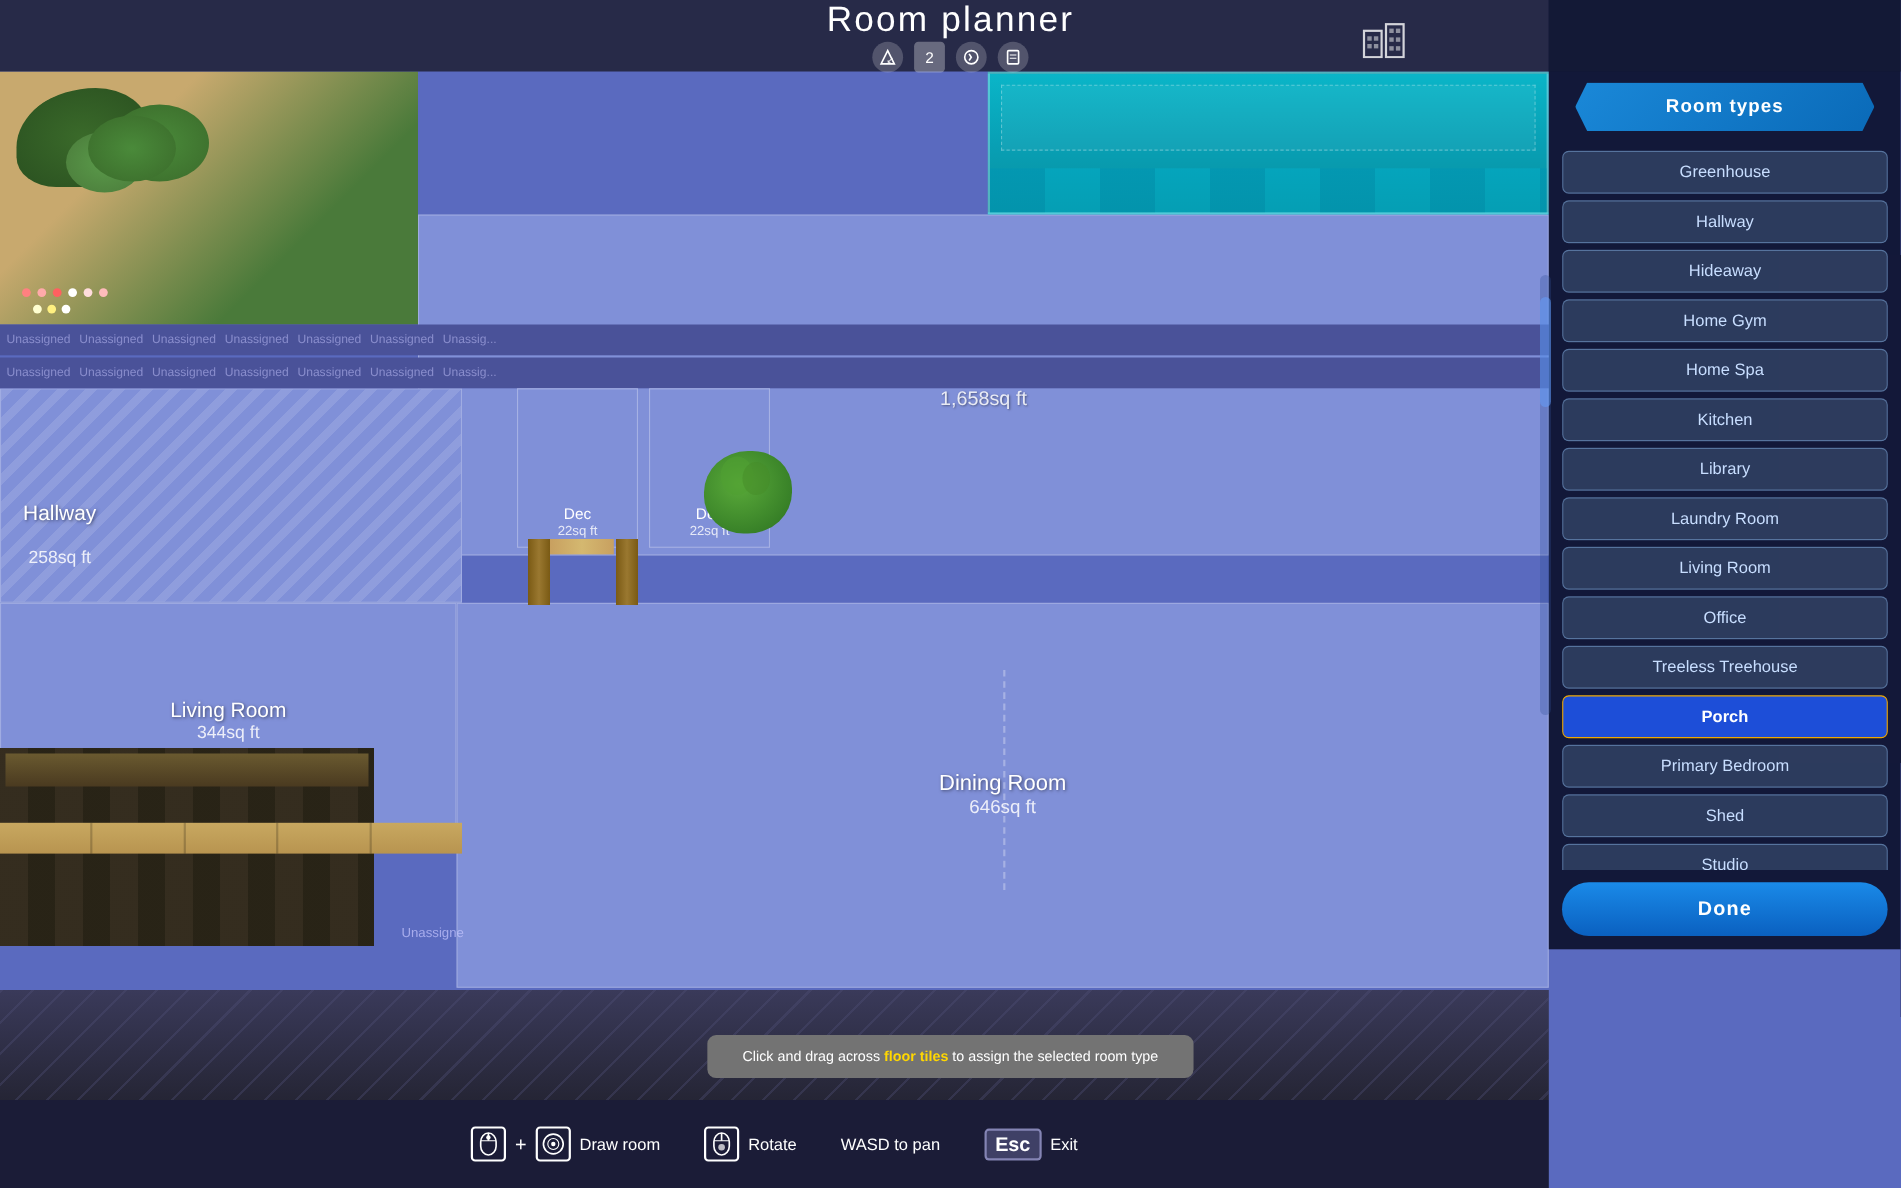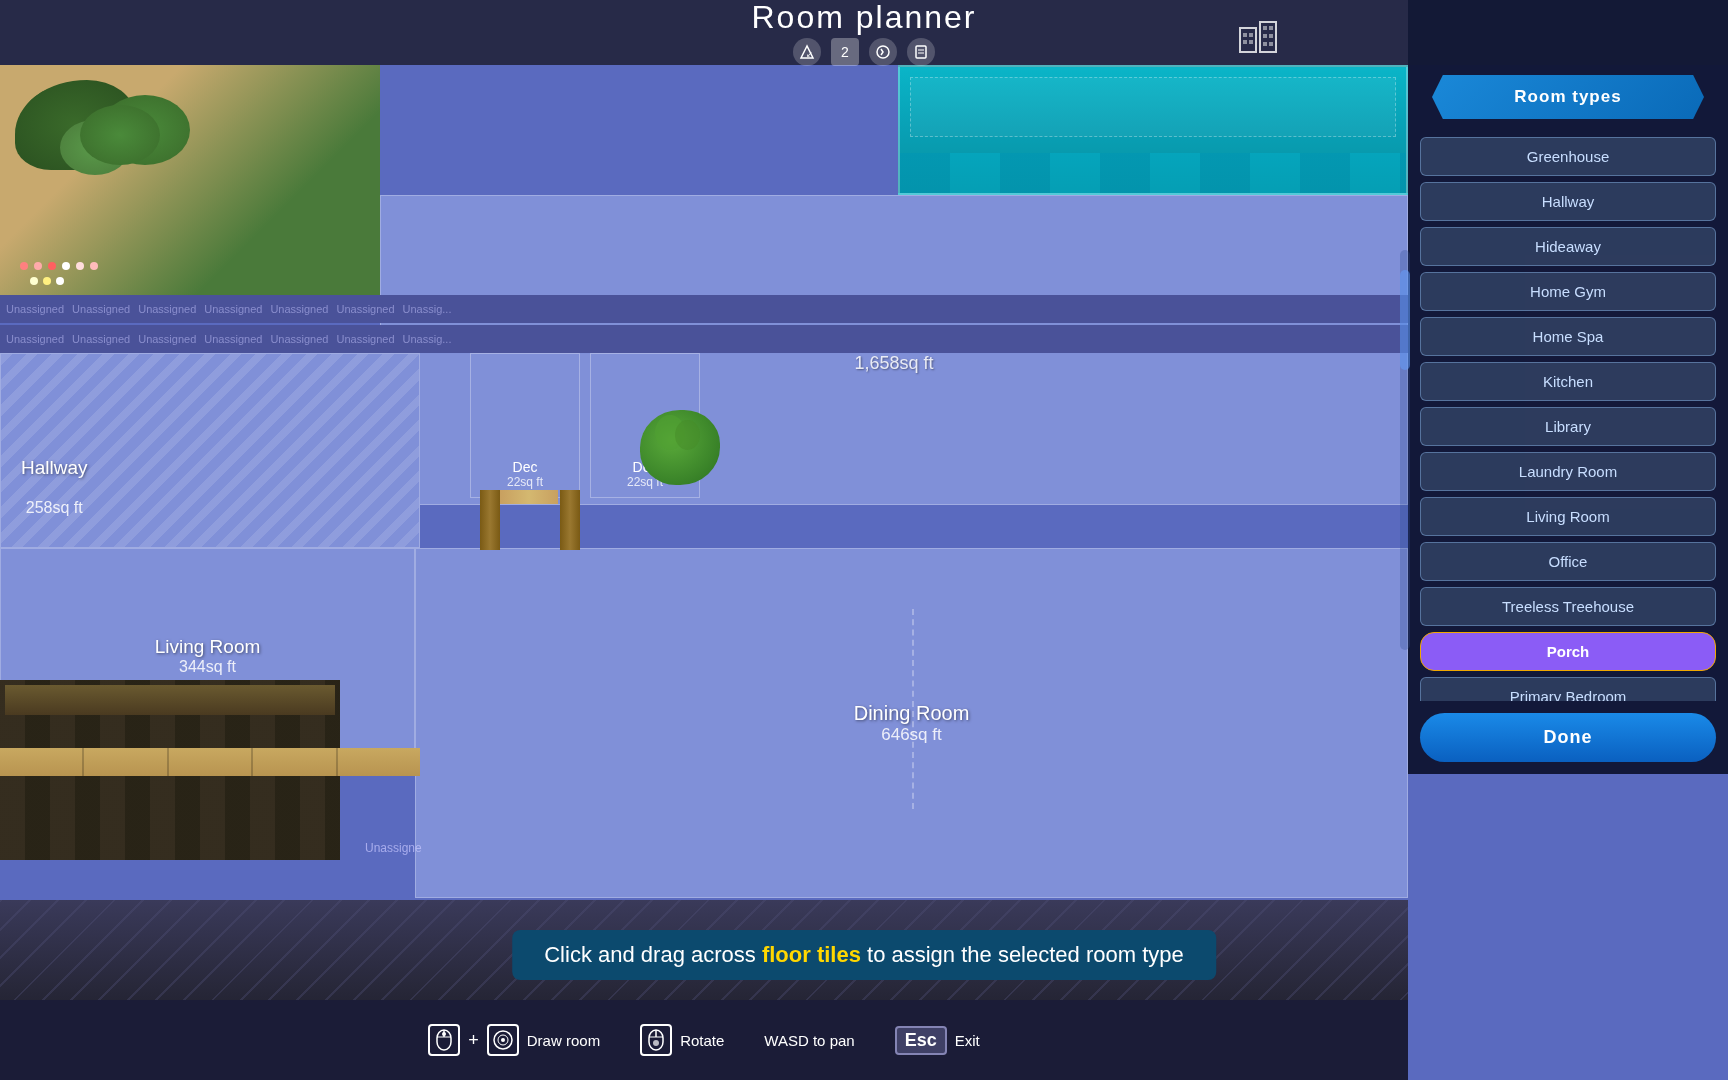--- a/index.html
+++ b/index.html
@@ -183,41 +183,41 @@
       color: white;
       font-weight: bold;
     }
 
     
     .instruction-banner {
       position: absolute;
       bottom: 100px;
       left: 50%;
       transform: translateX(-50%);
-      background: #0c4a6e;
+      background: #737373;
       color: white;
       padding: 12px 32px;
       border-radius: 8px;
-      font-size: 22px;
+      font-size: 13px;
       z-index: 30;
       white-space: nowrap;
     }
 
     .instruction-banner .highlight {
       color: #FFD700;
       font-weight: bold;
     }
 
     
     .right-sidebar {
       position: absolute;
       top: 0;
       right: 0;
       width: 320px;
-      height: 774px;
+      height: 863px;
       background: rgba(15, 20, 50, 0.95);
       z-index: 50;
       display: flex;
       flex-direction: column;
     }
 
     .room-types-list {
       flex: 1;
       overflow-y: auto;
       padding: 8px 12px;
@@ -243,25 +243,24 @@
       border-radius: 6px;
       padding: 10px 16px;
       color: #c8deff;
       font-size: 15px;
       text-align: center;
       cursor: pointer;
       transition: background 0.2s;
     }
 
     .room-type-btn.active {
-      background: #8b5cf6;
+      background: #1d4ed8;
       border-color: #f0a800;
       color: white;
       font-weight: 600;
-      border-radius: 14px;
     }
 
     .room-type-btn.light-blue {
       background: rgba(150, 200, 240, 0.2);
       border-color: rgba(150, 200, 255, 0.4);
     }
 
     .done-btn {
       margin: 12px;
       background: linear-gradient(180deg, #1a8ae8, #0a60c0);

